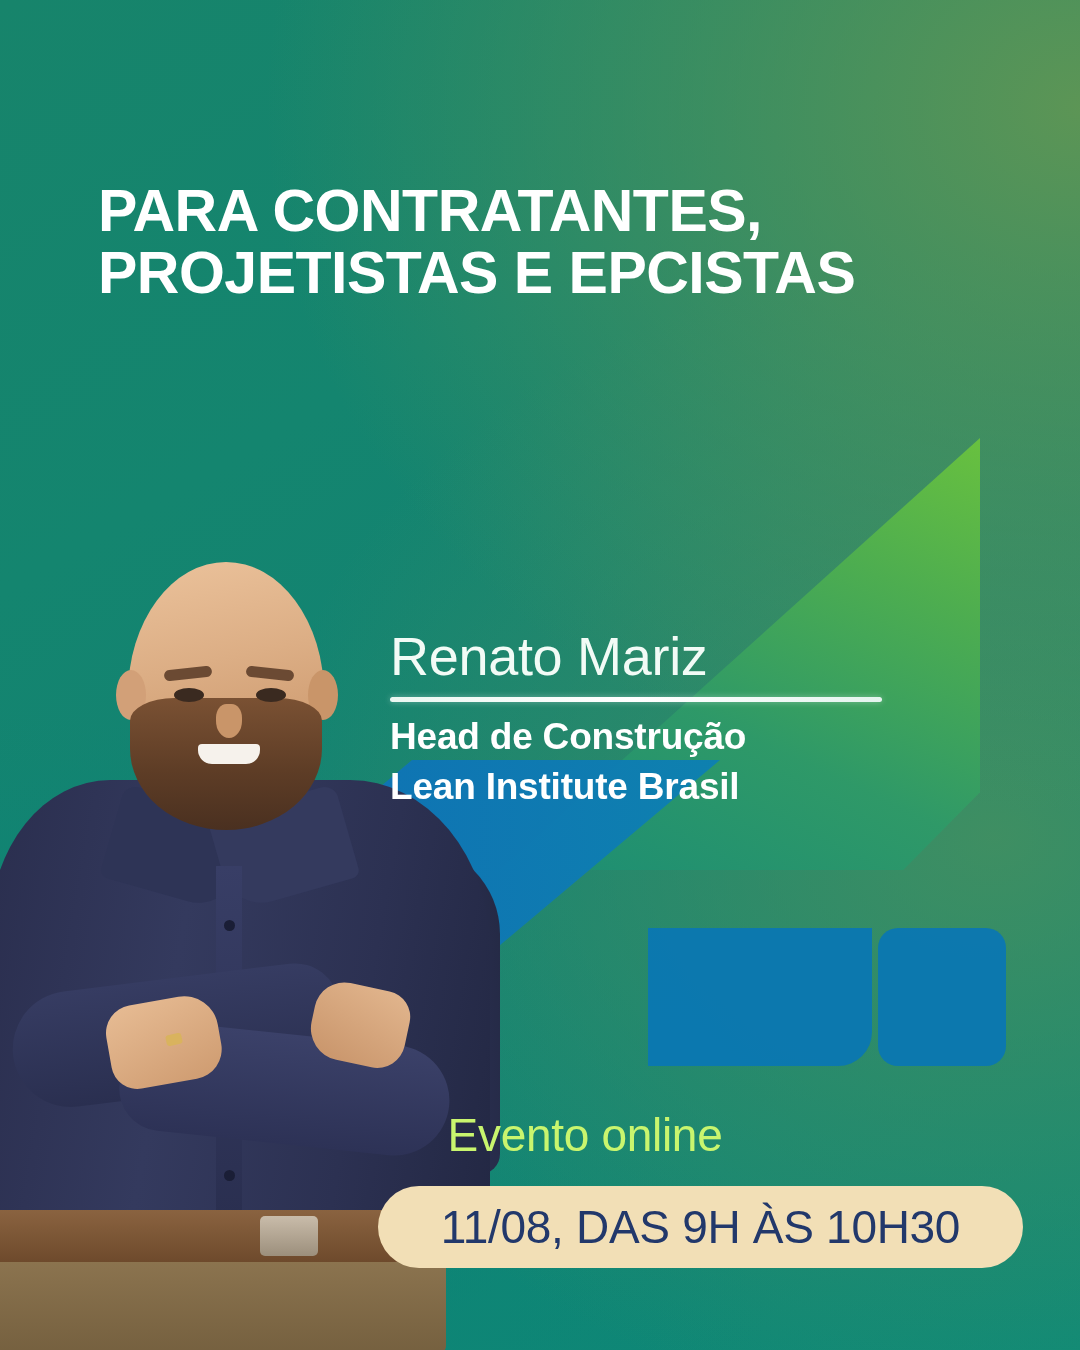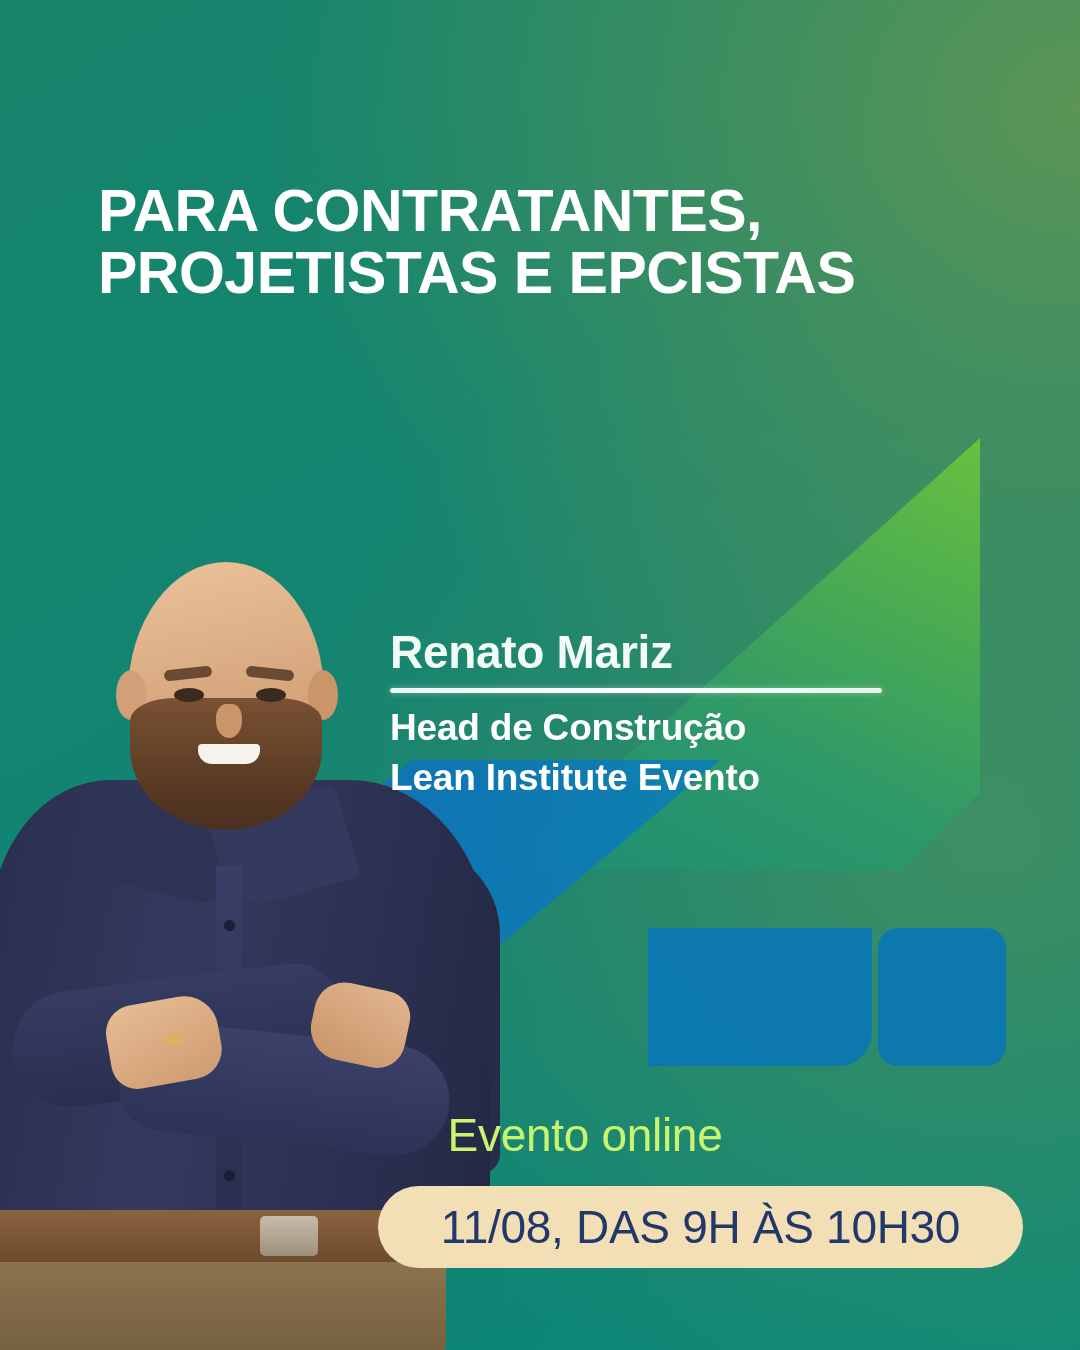--- a/index.html
+++ b/index.html
@@ -74,21 +74,21 @@
     line-height:1.055;
     letter-spacing:-0.5px;
     color:#FFFFFF;
     text-transform:uppercase;
   }
   .headline .accent { color:#C9F56E; }
 
   
   .speaker { position:absolute; left:390px; top:628px; width:500px; }
   .speaker-name {
-    font-size:46px; font-weight:bold;
+    font-size:54px; font-weight:normal;
     color:#F2FBF6;
     letter-spacing:-0.3px;
     line-height:1.05;
   }
   .speaker-rule {
     margin:12px 0 10px 0;
     width:492px; height:5px;
     background:linear-gradient(90deg,#EAF7F1 0%, #FFFFFF 50%, #E4F4EE 100%);
     border-radius:3px;
     box-shadow:0 0 6px rgba(255,255,255,.35);
@@ -315,21 +315,21 @@
 
   <div class="headline">
     <div>PARA CONTRATANTES,</div>
     <div>PROJETISTAS E EPCISTAS</div>
   </div>
 
   <div class="speaker">
     <div class="speaker-name">Renato Mariz</div>
     <div class="speaker-rule"></div>
     <div class="speaker-role">Head de Construção</div>
-    <div class="speaker-role">Lean Institute Evento</div>
+    <div class="speaker-role">Lean Institute Brasil</div>
   </div>
 
   <div class="event-online">
     <span class="event-online-inner">Evento online</span>
   </div>
 
   <div class="date-pill">
     <span class="date-pill-text">11/08, DAS 9H ÀS 10H30</span>
   </div>
 

